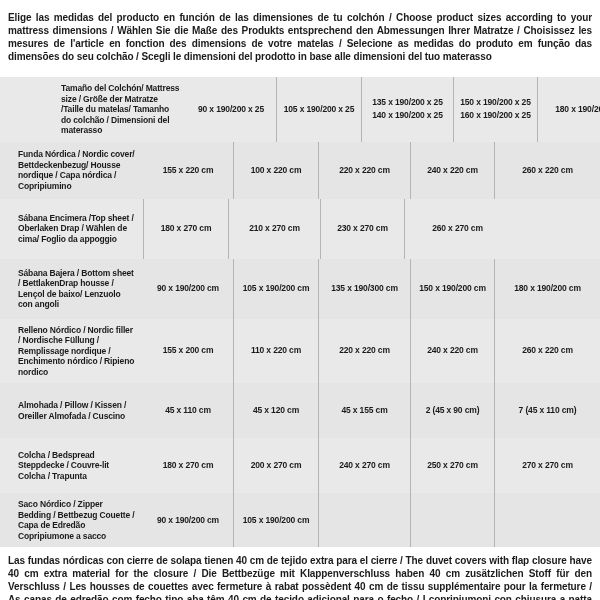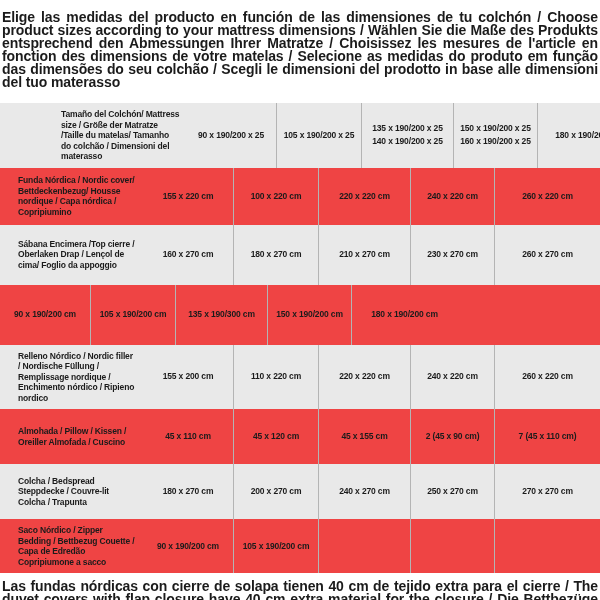--- a/index.html
+++ b/index.html
@@ -2,30 +2,30 @@
 <html><head>
 <meta charset="utf-8">
 <style>
   html, body { margin:0; padding:0; }
   body {
     width:600px; height:600px; overflow:hidden;
     background:#ffffff; color:#1b1b1b;
     font-family:"Liberation Sans", sans-serif;
   }
   .intro, .footnote {
-    font-weight:bold; font-size:14px; line-height:13px;
-    text-align:justify; padding:0 2px; letter-spacing:-0.1px;
+    font-weight:bold; font-size:10px; line-height:13px;
+    text-align:justify; padding:0 8px; letter-spacing:-0.1px;
   }
   .intro { margin:11px 0 0 0; }
   .footnote { margin:7px 0 0 0; }
 
   .size-table { margin-top:14px; width:600px; }
   .trow { display:flex; align-items:stretch; width:600px; }
   .trow.gray { background:#e9e9e9; }
-  .trow.white { background:#ef4444; }
+  .trow.white { background:#e5e5e5; }
   .trow:nth-child(1) { min-height:64px;padding-left:43px; }
   .trow:nth-child(2) { min-height:57px; }
   .trow:nth-child(3), .trow:nth-child(4), .trow:nth-child(5) { min-height:60px; }
   .trow:nth-child(6), .trow:nth-child(7) { min-height:55px; }
   .trow:nth-child(8) { min-height:46px;justify-content:flex-end; }
 
   .cell {
     display:flex; align-items:center; box-sizing:border-box;
     font-weight:bold; font-size:8.5px; letter-spacing:-0.15px;
   }
@@ -62,28 +62,28 @@
     </div>
     <div class="trow white">
       <div class="cell label">Funda Nórdica / Nordic cover/ Bettdeckenbezug/ Housse nordique / Capa nórdica / Copripiumino</div>
       <div class="cell val c0">155 x 220 cm</div>
       <div class="cell val c1">100 x 220 cm</div>
       <div class="cell val c2">220 x 220 cm</div>
       <div class="cell val c3">240 x 220 cm</div>
       <div class="cell val c4">260 x 220 cm</div>
     </div>
     <div class="trow gray">
-      <div class="cell label">Sábana Encimera /Top cierre / Oberlaken Drap / Lençol de cima/ Foglio da appoggio</div>
-      <div class="cell val c0">160 x 270 cm</div>
+      <div class="cell label">Sábana Encimera /Top sheet / Oberlaken Drap / Wählen de cima/ Foglio da appoggio</div>
       <div class="cell val c1">180 x 270 cm</div>
       <div class="cell val c2">210 x 270 cm</div>
       <div class="cell val c3">230 x 270 cm</div>
       <div class="cell val c4">260 x 270 cm</div>
     </div>
     <div class="trow white">
+      <div class="cell label">Sábana Bajera / Bottom sheet / BettlakenDrap housse / Lençol de baixo/ Lenzuolo con angoli</div>
       <div class="cell val c0">90 x 190/200 cm</div>
       <div class="cell val c1">105 x 190/200 cm</div>
       <div class="cell val c2">135 x 190/300 cm</div>
       <div class="cell val c3">150 x 190/200 cm</div>
       <div class="cell val c4">180 x 190/200 cm</div>
     </div>
     <div class="trow gray">
       <div class="cell label">Relleno Nórdico / Nordic filler / Nordische Füllung / Remplissage nordique / Enchimento nórdico / Ripieno nordico</div>
       <div class="cell val c0">155 x 200 cm</div>
       <div class="cell val c1">110 x 220 cm</div>

